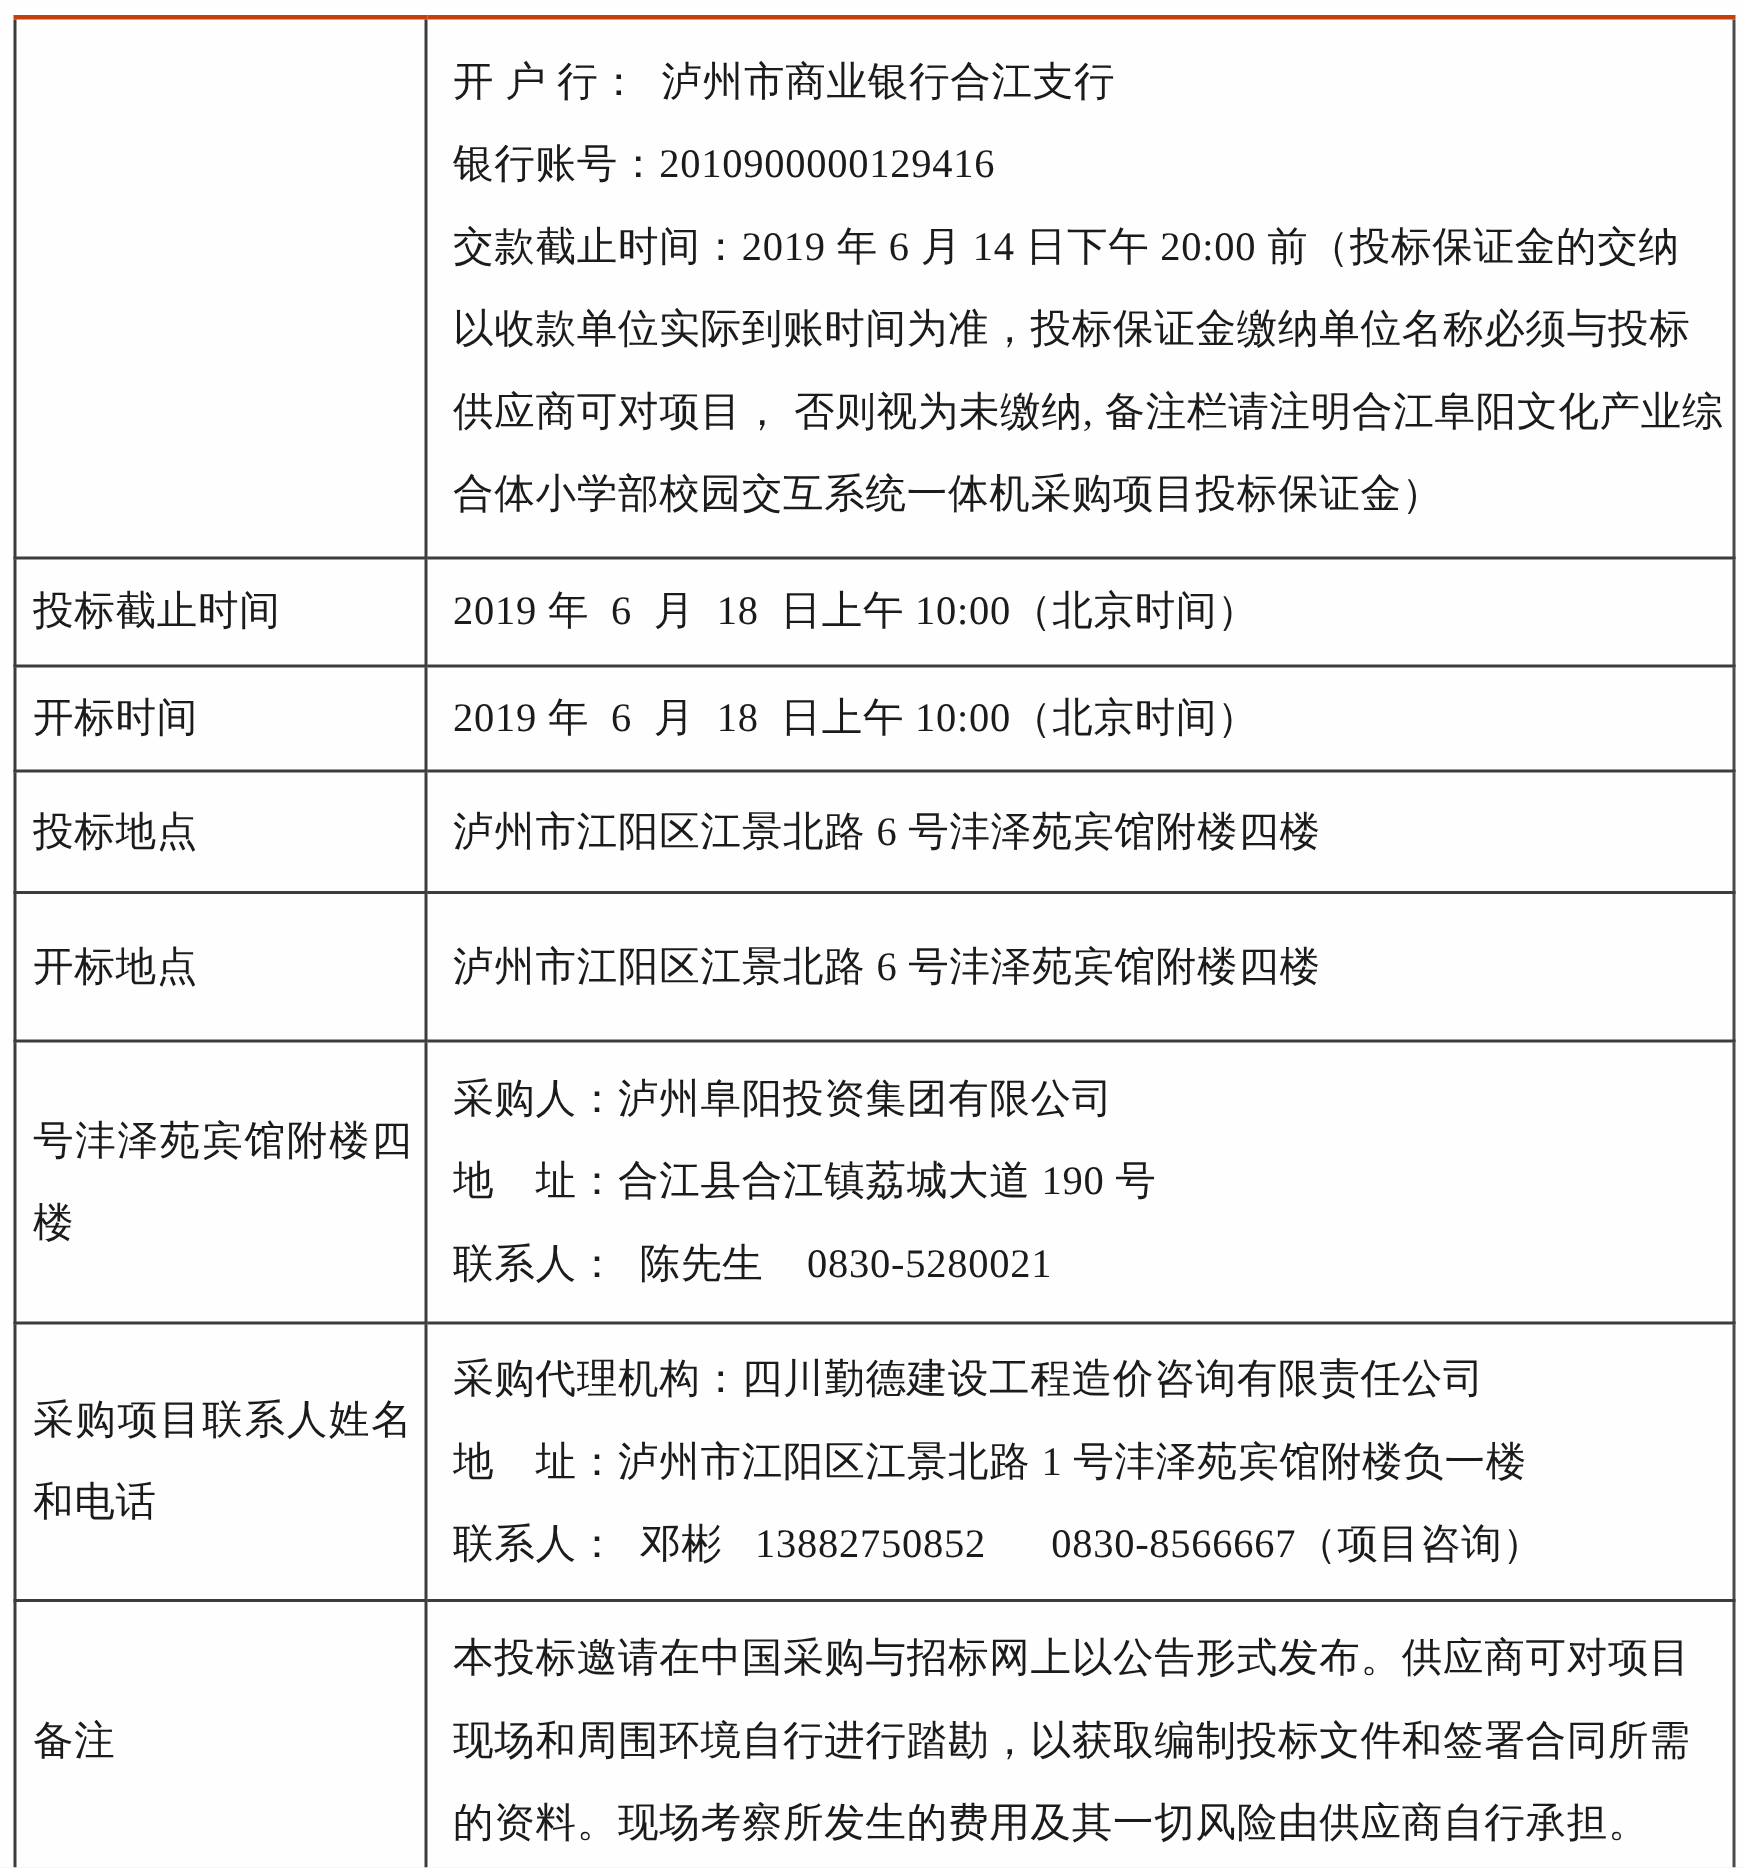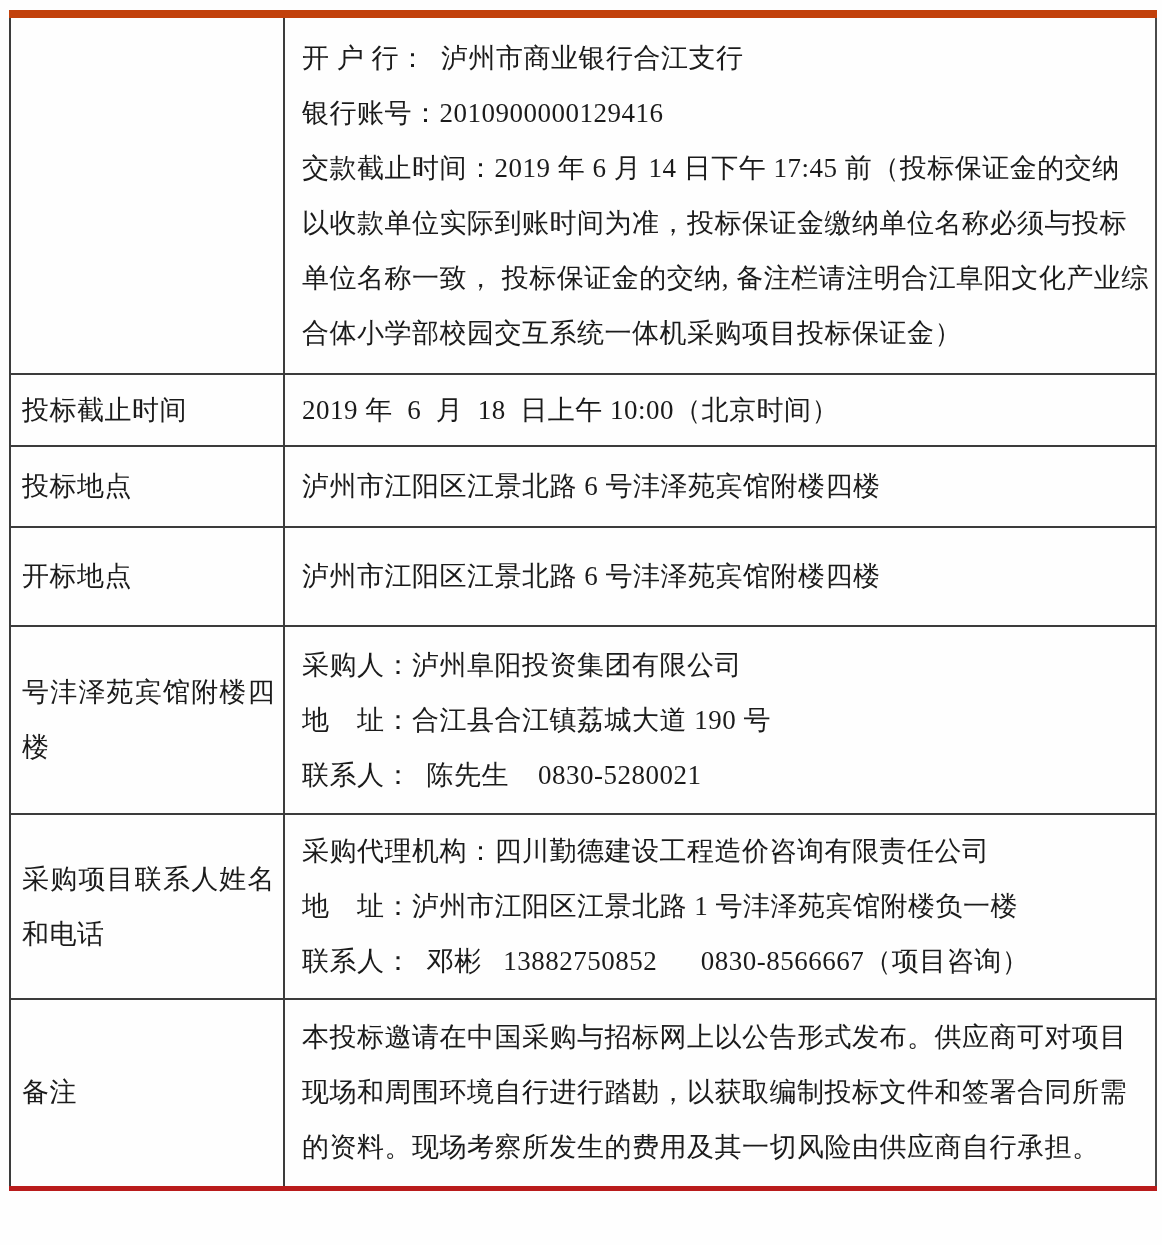--- a/index.html
+++ b/index.html
@@ -22,21 +22,21 @@
     table-layout: fixed;
   }
   .doc-table td {
     border: 2px solid #3c3c3c;
     vertical-align: middle;
     font-size: 27px;
     letter-spacing: 0.5px;
     line-height: 55px;
   }
   
-  .doc-table tr:first-child td { border-top: 8px solid #c2410c; }
+  .doc-table tr:first-child td { border-top: 3px solid #c2410c; }
   .doc-table tr:last-child td { border-bottom: 5px solid #b91c1c; }
   .doc-table td:first-child { border-left: 2px solid #3c3c3c; padding-left: 11px; }
   .doc-table td:last-child { border-right: 2px solid #4a4a4a; }
 
   .col-label { width: 274px; }
   .col-value { width: 872px; }
 
   .label-cell { padding: 4px 8px 4px 16px; text-align: justify; }
   .value-cell { padding: 4px 10px 4px 17px; }
 
@@ -63,29 +63,37 @@
       <col class="col-value">
     </colgroup>
     <tbody>
       <tr class="r0">
         <td class="label-cell">
           <span class="label"></span>
         </td>
         <td class="value-cell">
           <span class="line">开 户 行：  泸州市商业银行合江支行</span>
           <span class="line">银行账号：2010900000129416</span>
-          <span class="line">交款截止时间：2019 年 6 月 14 日下午 17:45 前（投标保证金的交纳</span>
+          <span class="line">交款截止时间：2019 年 6 月 14 日下午 20:00 前（投标保证金的交纳</span>
           <span class="line">以收款单位实际到账时间为准，投标保证金缴纳单位名称必须与投标</span>
-          <span class="line">单位名称一致， 投标保证金的交纳, 备注栏请注明合江阜阳文化产业综</span>
+          <span class="line">供应商可对项目， 否则视为未缴纳, 备注栏请注明合江阜阳文化产业综</span>
           <span class="line">合体小学部校园交互系统一体机采购项目投标保证金）</span>
         </td>
       </tr>
       <tr class="r1">
         <td class="label-cell">
           <span class="label">投标截止时间</span>
+        </td>
+        <td class="value-cell">
+          <span class="line">2019 年  6  月  18  日上午 10:00（北京时间）</span>
+        </td>
+      </tr>
+      <tr class="r2">
+        <td class="label-cell">
+          <span class="label">开标时间</span>
         </td>
         <td class="value-cell">
           <span class="line">2019 年  6  月  18  日上午 10:00（北京时间）</span>
         </td>
       </tr>
       <tr class="r3">
         <td class="label-cell">
           <span class="label">投标地点</span>
         </td>
         <td class="value-cell">

